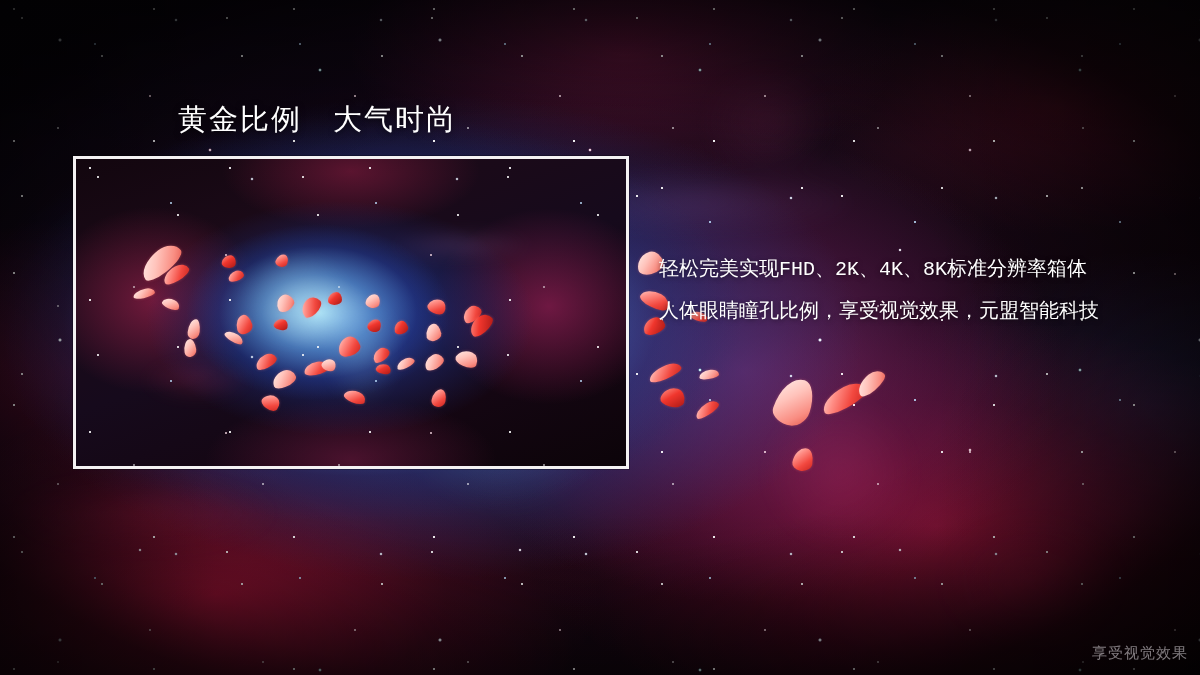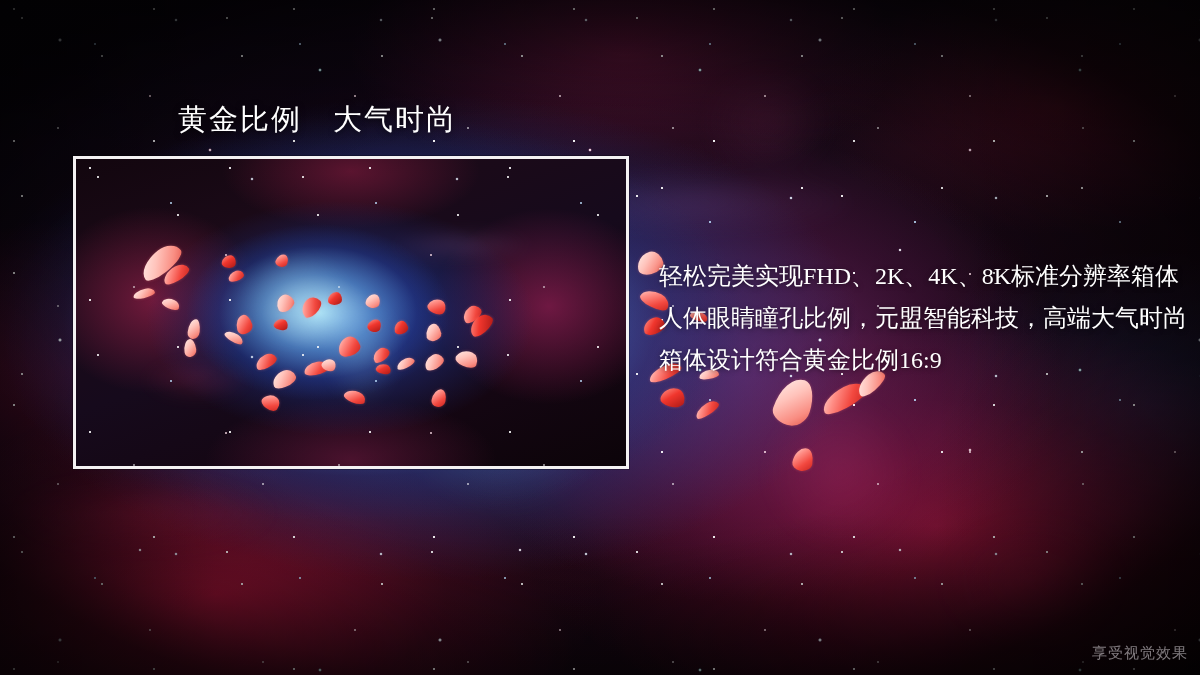--- a/index.html
+++ b/index.html
@@ -1,20 +1,20 @@
 <!DOCTYPE html>
 <html><head>
 <meta charset="utf-8">
 <style>
   html,body{margin:0;padding:0;background:#000;}
   *{box-sizing:border-box;}
   #slide{
     position:relative;width:1200px;height:675px;overflow:hidden;
     background:#0f172a;
-    font-family:Liberation Serif, serif;
+    font-family:Liberation Mono, monospace;
   }
 
   
   .layer{position:absolute;inset:0;pointer-events:none;}
 
   .bg-base{
     background:
       radial-gradient(ellipse 40% 38% at 30% 47%, rgba(120,190,235,0.95) 0%, rgba(70,120,200,0.55) 38%, rgba(30,45,110,0.25) 62%, rgba(0,0,0,0) 80%),
       radial-gradient(ellipse 46% 46% at 36% 50%, rgba(60,90,190,0.85) 0%, rgba(40,55,130,0.45) 50%, rgba(0,0,0,0) 78%),
       radial-gradient(ellipse 34% 44% at 62% 55%, rgba(150,55,140,0.62) 0%, rgba(110,30,95,0.33) 48%, rgba(0,0,0,0) 78%),
@@ -119,22 +119,22 @@
   .petal.deep{background:linear-gradient(135deg,#ff9c92 0%,#f0362d 45%,#a81714 100%);}
 
   
   #slide-title{
     position:absolute;left:178px;top:100px;
     color:#ffffff;font-size:29px;letter-spacing:2px;
     text-shadow:0 1px 6px rgba(0,0,0,.65);
     white-space:pre;
   }
   #body-copy{
-    position:absolute;left:659px;top:255px;width:470px;
-    color:#ffffff;font-size:24px;line-height:42px;
+    position:absolute;left:659px;top:249px;width:470px;
+    color:#ffffff;font-size:20px;line-height:42px;
     text-shadow:0 1px 5px rgba(0,0,0,.55);
   }
   #body-copy .line{white-space:nowrap;}
   #watermark{
     position:absolute;right:12px;bottom:12px;
     color:rgba(225,220,225,.55);font-size:15px;letter-spacing:1px;
   }
 </style>
 </head>
 <body>
@@ -207,19 +207,18 @@
         <div class="petal pale" style="left:112px;top:160px;width:12px;height:20px;transform:rotate(6deg);"></div>
         <div class="petal" style="left:200px;top:95px;width:12px;height:13px;transform:rotate(18deg);"></div>
       </div>
     </div>
   </div>
 
   <div id="slide-title">黄金比例　大气时尚</div>
 
   <div id="body-copy">
     <div class="line">轻松完美实现FHD、2K、4K、8K标准分辨率箱体</div>
-    <div class="line">人体眼睛瞳孔比例，元盟智能科技，高端大气时尚</div>
-    <div class="line">箱体设计符合黄金比例16:9</div>
+    <div class="line">人体眼睛瞳孔比例，享受视觉效果，元盟智能科技</div>
   </div>
 
   <div id="watermark">享受视觉效果</div>
 
 </div>
 
 </body></html>

